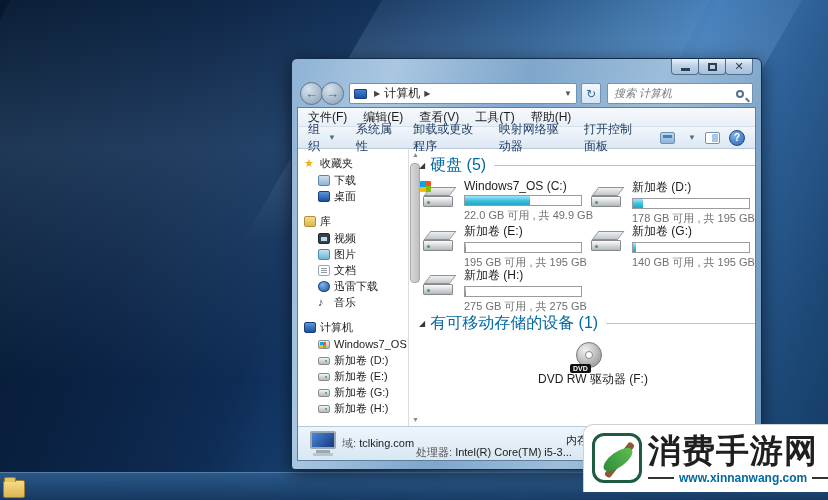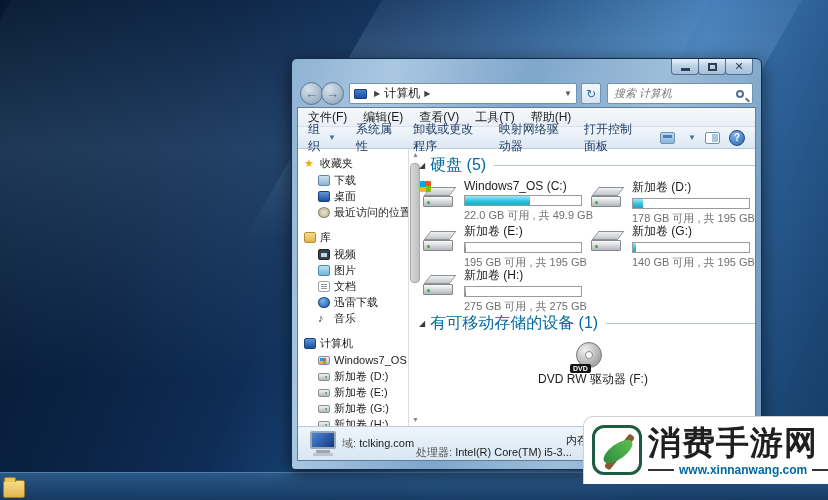--- a/index.html
+++ b/index.html
@@ -146,21 +146,21 @@
   .pc-base { position:absolute; left:10px; top:20px; width:14px; height:3px; background:#9aa8b6; }
   .pc-foot { position:absolute; left:7px; top:23px; width:20px; height:3px; background:#b9c4cf; border-radius:1px; }
   .det-name { font-size:13px; color:#1c1c1c; margin:0 18px 8px 10px; }
   .det-col { font-size:11px; color:#1c1c1c; }
   .det-row { white-space:nowrap; }
   .det-muted { color:#555; }
   .det-mem { position:absolute; left:268px; top:6px; font-size:11px; color:#1c1c1c; }
   .det-proc { position:absolute; left:118px; top:18px; font-size:11px; color:#1c1c1c; white-space:nowrap; }
 
   
-  .wm { position:absolute; right:0; bottom:16px; width:245px; height:68px; background:#fff;
+  .wm { position:absolute; right:0; bottom:8px; width:245px; height:68px; background:#fff;
     border-radius:10px 0 0 0; border-top:1px solid #d0d0d0; border-left:1px solid #d0d0d0; }
   .wm-logo { position:absolute; left:8px; top:8px; width:50px; height:50px; border:3px solid #1d5c40; border-radius:12px; background:#fff; overflow:hidden; }
   .wm-stick { position:absolute; left:21px; top:3px; width:7px; height:42px; background:#8a5a35; border-radius:3px; transform:rotate(38deg); }
   .wm-leaf { position:absolute; left:6px; top:16px; width:34px; height:15px; background:linear-gradient(90deg,#2f8c3f,#5cbf4e); border-radius:50% 50% 50% 50%; transform:rotate(-36deg); }
   .wm-title { position:absolute; left:64px; top:4px; font-size:33px; font-weight:bold; color:#1f1f1f; letter-spacing:1px; font-family:"Liberation Serif","DejaVu Serif",serif; white-space:nowrap; }
   .wm-url-row { position:absolute; left:64px; top:46px; display:flex; align-items:center; }
   .wm-dash { width:26px; height:2px; background:#333; }
   .wm-url { font-size:12px; font-weight:bold; color:#0369a1; margin:0 5px; white-space:nowrap; }
 </style>
 </head>
@@ -248,24 +248,20 @@
               <span class="side-label">收藏夹</span>
             </div>
             <div class="side-item">
               <span class="ico i-dlfolder"></span>
               <span class="side-label">下载</span>
             </div>
             <div class="side-item">
               <span class="ico i-monitor"></span>
               <span class="side-label">桌面</span>
             </div>
-            <div class="side-item">
-              <span class="ico i-clock"></span>
-              <span class="side-label">最近访问的位置</span>
-            </div>
           </div>
 
           <div class="side-sec">
             <div class="side-hdr">
               <span class="ico i-folder"></span>
               <span class="side-label">库</span>
             </div>
             <div class="side-item">
               <span class="ico i-film"></span>
               <span class="side-label">视频</span>

